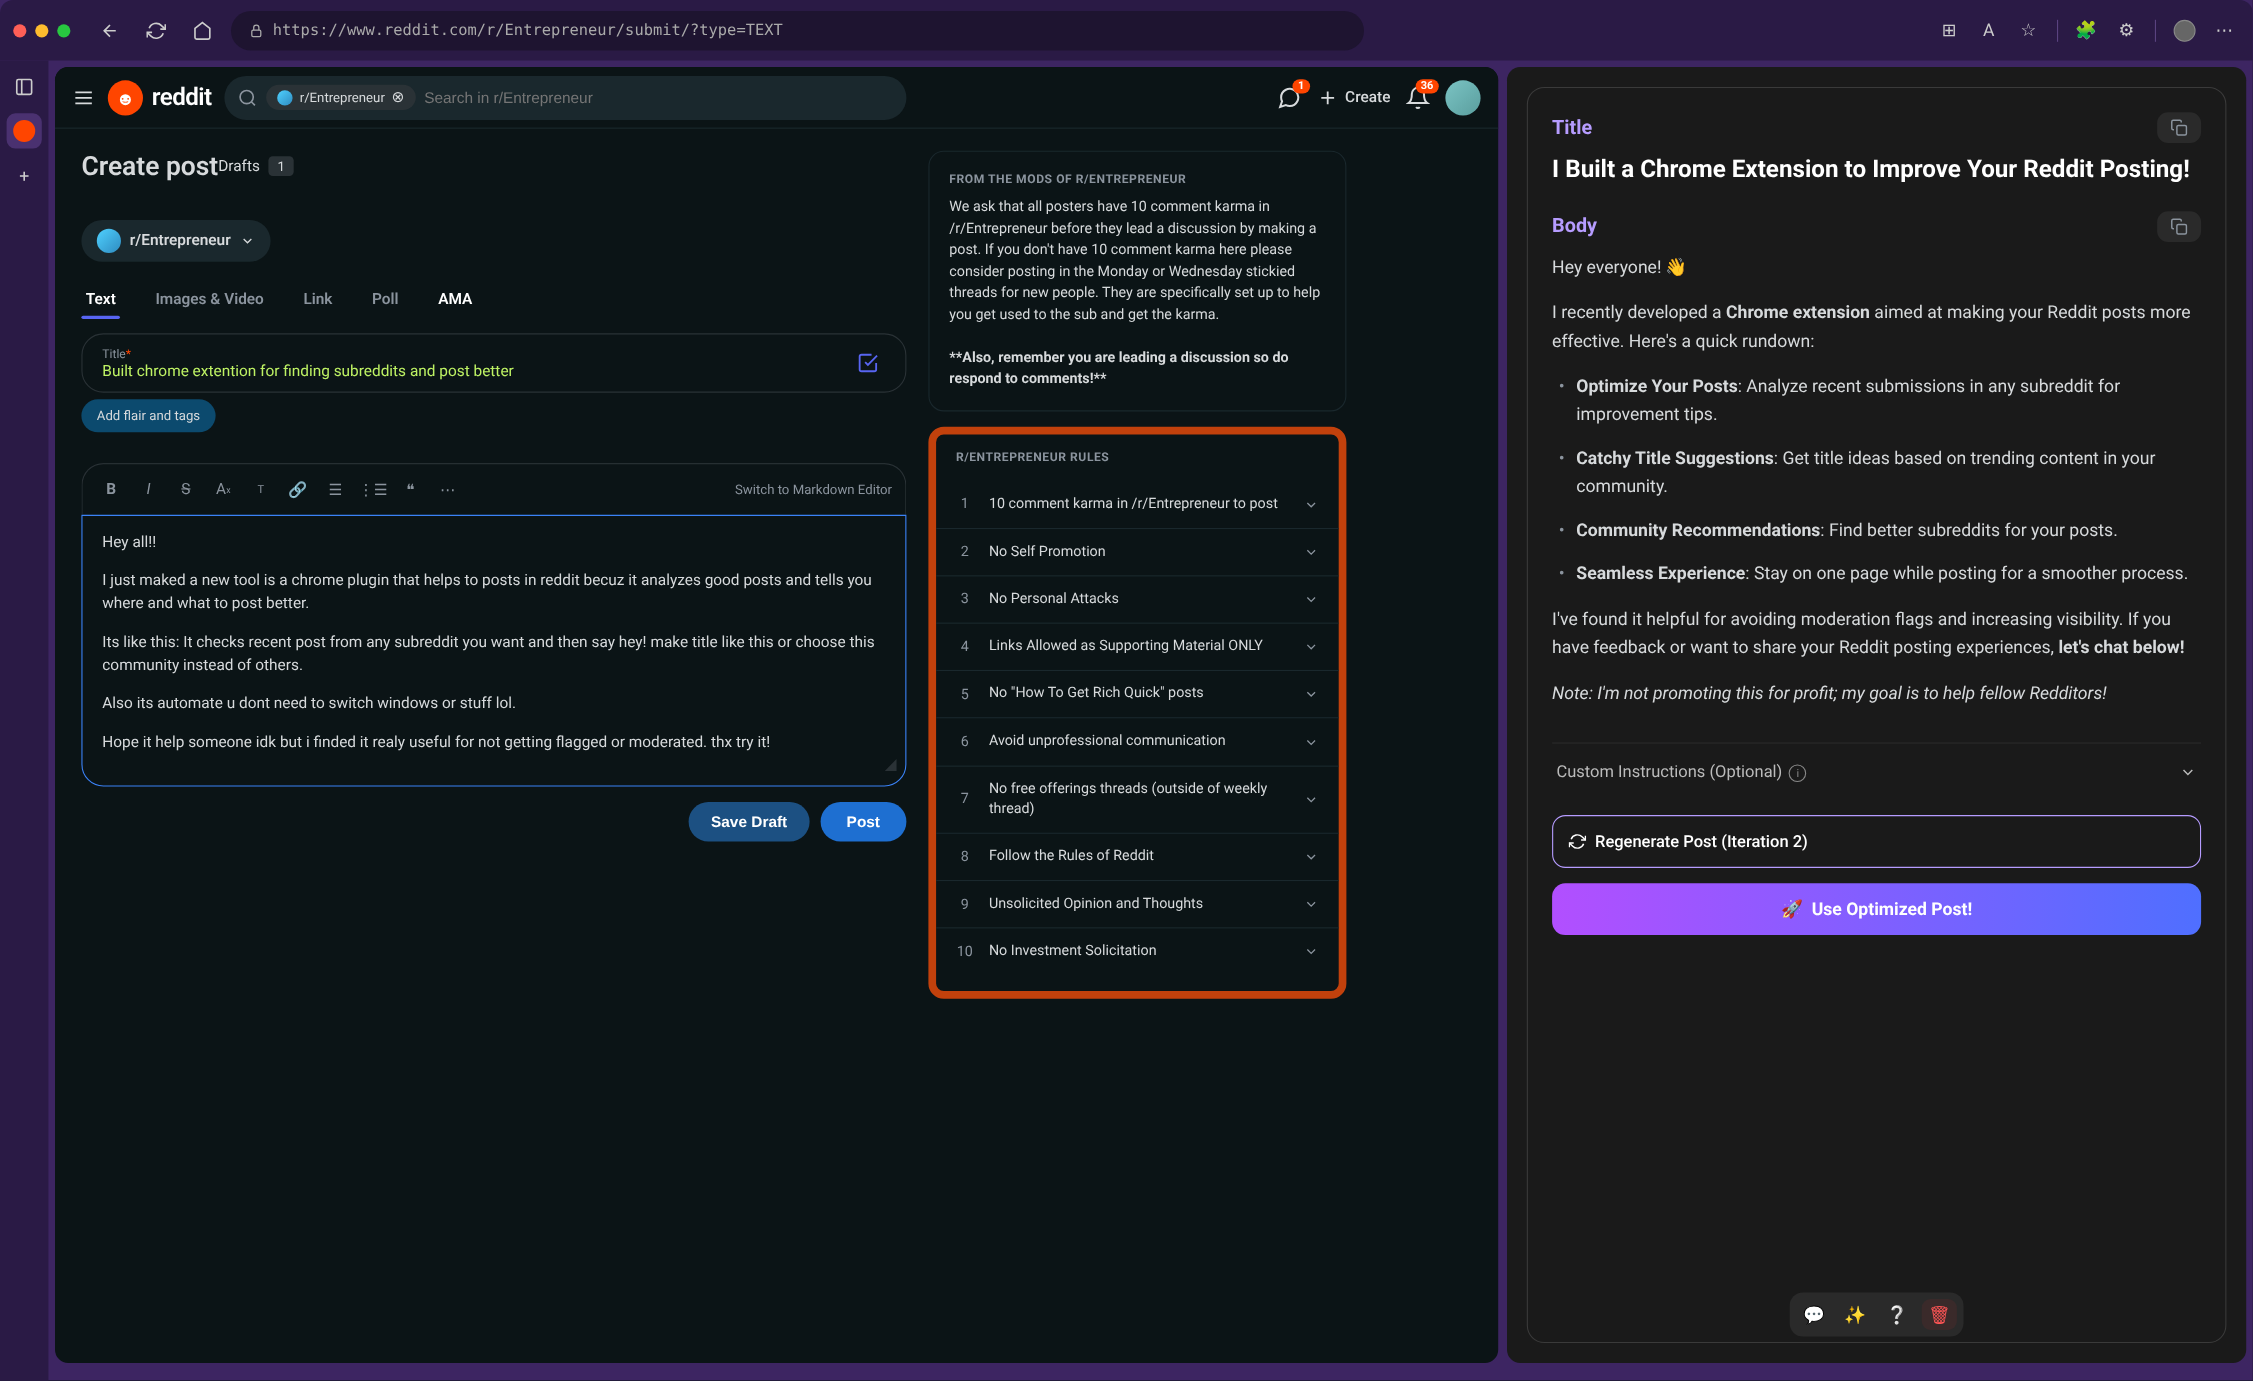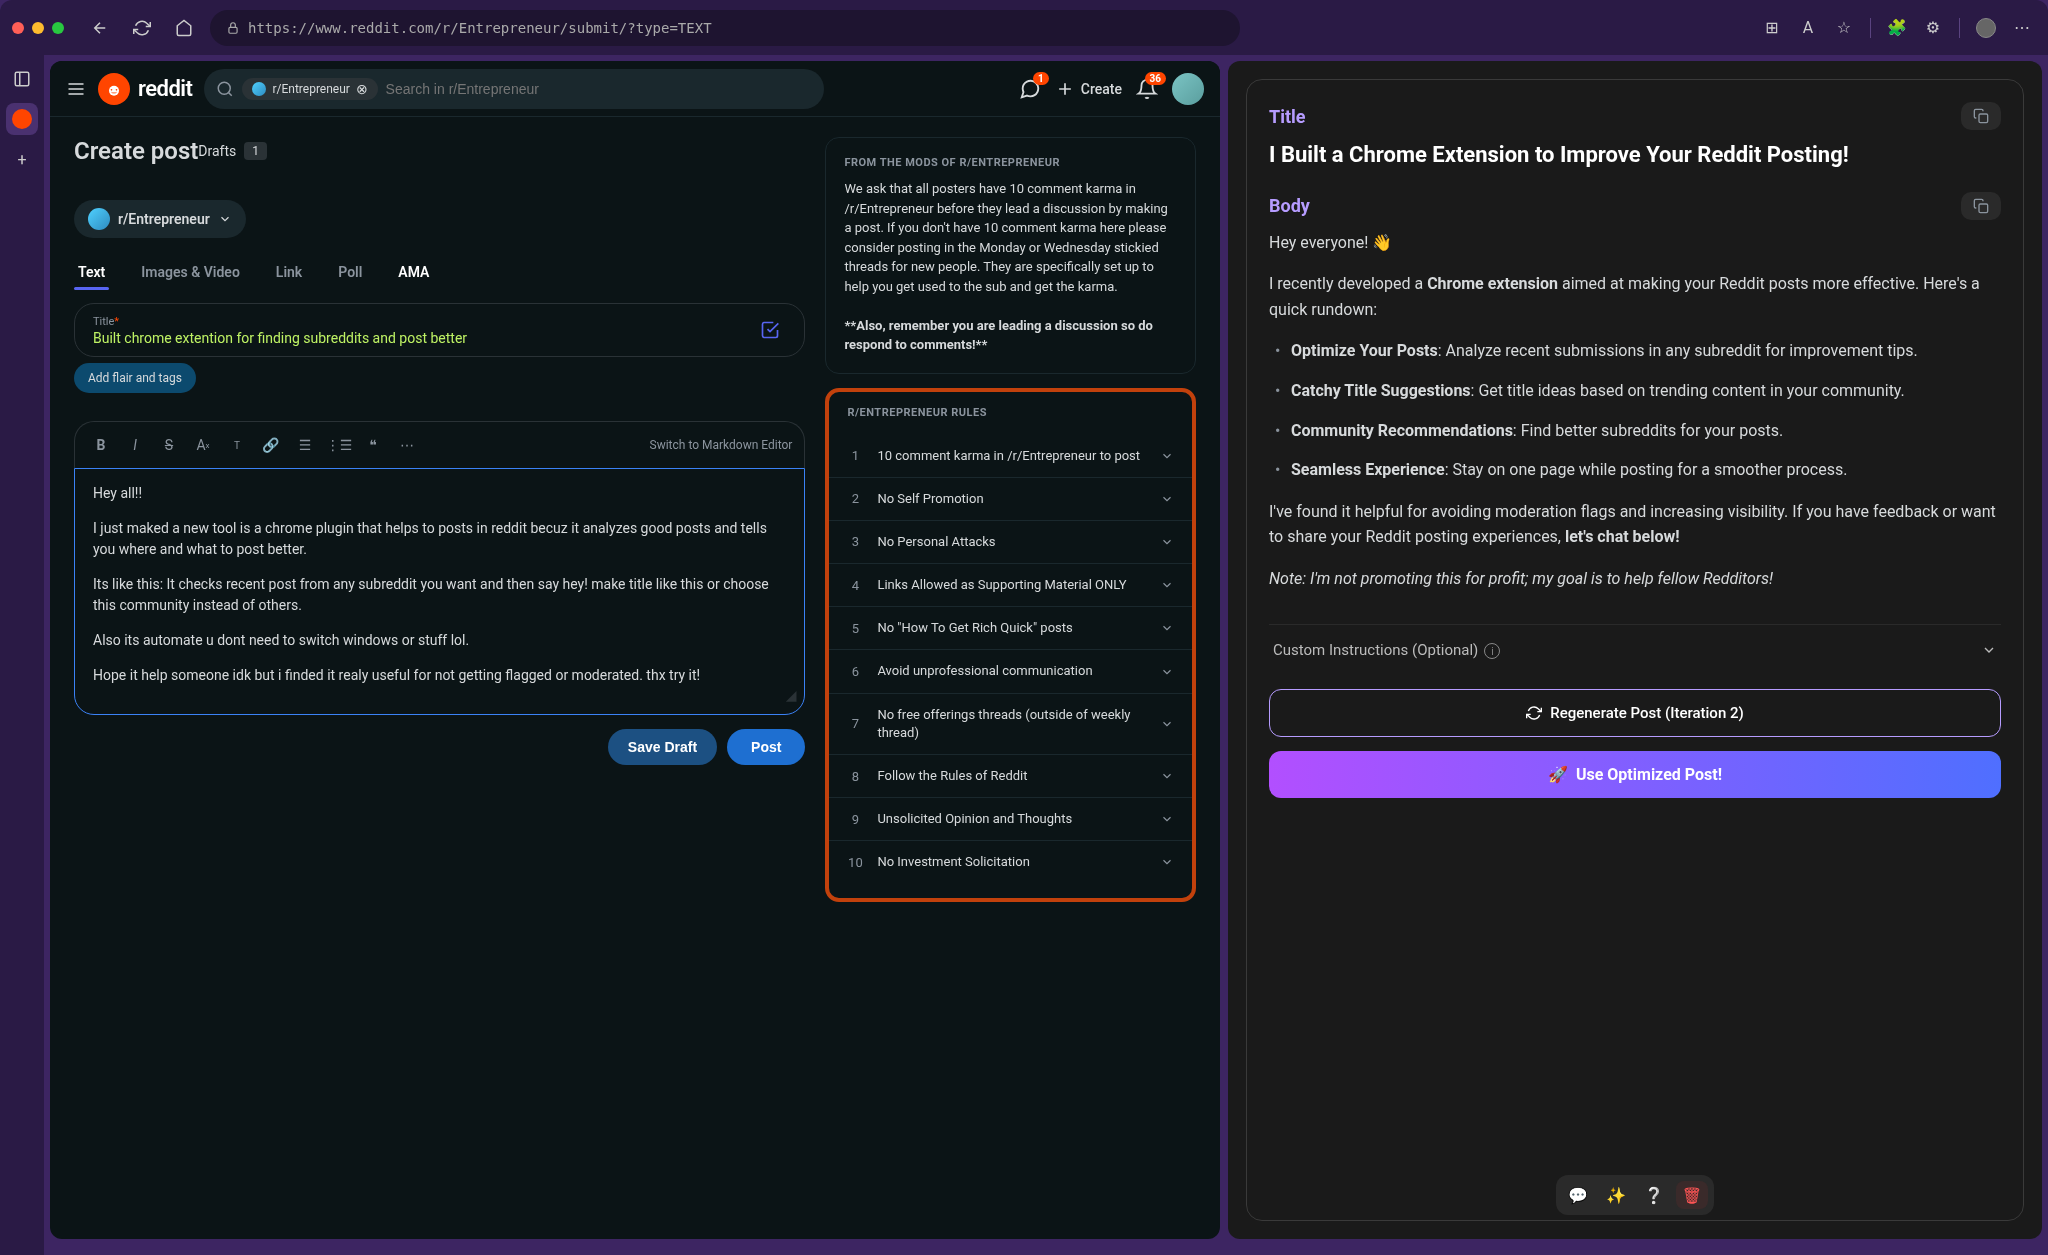--- a/index.html
+++ b/index.html
@@ -18,21 +18,21 @@
 
 
 .left-strip { position: absolute; left: 0; top: 55px; bottom: 0; width: 44px; background: #2a1a45; display: flex; flex-direction: column; align-items: center; padding-top: 8px; gap: 8px; }
 .left-strip .icon-box { width: 32px; height: 32px; border-radius: 8px; display: flex; align-items: center; justify-content: center; color: #ccc; }
 .left-strip .active { background: #4a3170; }
 
 
 .content-area { position: absolute; left: 44px; right: 0; top: 55px; bottom: 10px; display: flex; gap: 8px; padding: 6px; }
 
 
-.reddit-panel { width: 1170px; background: #0b1416; border-radius: 12px; overflow: hidden; display: flex; flex-direction: column; }
+.reddit-panel { width: 1312px; background: #0b1416; border-radius: 12px; overflow: hidden; display: flex; flex-direction: column; }
 .reddit-header { height: 56px; background: #0b1416; display: flex; align-items: center; padding: 0 16px; gap: 12px; border-bottom: 1px solid #1a282d; }
 .menu-btn { color: #d7dadc; }
 .reddit-logo { display: flex; align-items: center; gap: 8px; }
 .logo-circle { width: 32px; height: 32px; background: #ff4500; border-radius: 50%; display: flex; align-items: center; justify-content: center; color: white; font-size: 20px; }
 .logo-text { color: white; font-size: 22px; font-weight: 600; letter-spacing: -0.5px; }
 .search-bar { flex: 1; max-width: 620px; background: #1a282d; border-radius: 20px; height: 40px; display: flex; align-items: center; padding: 0 12px; gap: 8px; color: #8b949e; }
 .search-chip { background: #2a3236; border-radius: 12px; padding: 3px 10px; display: flex; align-items: center; gap: 6px; font-size: 12px; color: #d7dadc; }
 .search-chip .x { font-size: 14px; }
 .search-input { background: transparent; border: none; outline: none; color: #d7dadc; font-size: 14px; flex: 1; }
 .header-right { display: flex; align-items: center; gap: 14px; margin-left: auto; }
@@ -79,21 +79,21 @@
 .action-row { display: flex; justify-content: flex-end; gap: 10px; margin-top: 14px; }
 .btn-draft { background: #1c5082; color: white; border-radius: 20px; padding: 10px 20px; font-size: 14px; font-weight: 600; border: none; }
 .btn-post { background: #1e6fd1; color: white; border-radius: 20px; padding: 10px 24px; font-size: 14px; font-weight: 600; border: none; }
 
 
 .sidebar-col { width: 380px; display: flex; flex-direction: column; gap: 14px; }
 .rules-card { background: #0b1416; border: 1px solid #1a282d; border-radius: 14px; padding: 18px; }
 .rules-heading { font-size: 11px; font-weight: 700; color: #8b949e; letter-spacing: 0.5px; margin-bottom: 10px; }
 .rules-text { font-size: 13px; color: #d7dadc; line-height: 1.5; }
 .rules-text .bold { font-weight: 700; }
-.rules-list { background: #0b1416; border: 4px solid #c2410c; border-radius: 14px; padding: 14px 0; }
+.rules-list { background: #0b1416; border: 7px solid #c2410c; border-radius: 14px; padding: 14px 0; }
 .rule-item { display: flex; align-items: center; padding: 12px 18px; gap: 14px; border-bottom: 1px solid #1a282d; }
 .rule-item:last-child { border-bottom: none; }
 .rule-num { color: #8b949e; font-size: 13px; width: 16px; text-align: center; }
 .rule-text { flex: 1; color: #d7dadc; font-size: 13px; line-height: 1.4; }
 .rule-chevron { color: #8b949e; }
 
 
 .spellreach-panel { flex: 1; background: #1a1a1a; border-radius: 12px; display: flex; flex-direction: column; overflow: hidden; }
 .sr-header { background: #2a2a2a; padding: 14px 18px; display: flex; justify-content: space-between; align-items: center; }
 .sr-title { color: #d7dadc; font-size: 15px; font-weight: 500; }
@@ -108,21 +108,21 @@
 .sr-generated-body p { margin-bottom: 16px; }
 .sr-generated-body ul { list-style: none; margin-bottom: 16px; }
 .sr-generated-body li { position: relative; padding-left: 22px; margin-bottom: 14px; }
 .sr-generated-body li::before { content: "•"; position: absolute; left: 6px; color: #8b949e; }
 .sr-generated-body strong { font-weight: 700; }
 .sr-generated-body em { font-style: italic; }
 
 .custom-inst { display: flex; justify-content: space-between; align-items: center; padding: 16px 4px; color: #bbb; font-size: 15px; border-top: 1px solid #2a2a2a; margin-top: 16px; }
 .info-icon { width: 16px; height: 16px; border: 1px solid #888; border-radius: 50%; display: inline-flex; align-items: center; justify-content: center; font-size: 10px; margin-left: 6px; color: #888; }
 
-.regenerate-btn { border: 1px solid #b69cff; border-radius: 12px; padding: 14px; text-align: center; color: white; font-size: 15px; font-weight: 500; display: flex; align-items: center; justify-content: center; gap: 8px; margin-top: 14px; }
+.regenerate-btn { border: 1px solid #b69cff; border-radius: 12px; padding: 14px; text-align: center; color: white; font-size: 15px; font-weight: 500; display: flex; align-items: center; gap: 8px; margin-top: 14px; }
 .use-btn { background: linear-gradient(90deg, #b24fff, #4f6fff); border-radius: 12px; padding: 14px; text-align: center; color: white; font-size: 16px; font-weight: 700; display: flex; align-items: center; justify-content: center; gap: 8px; margin-top: 14px; }
 
 .bottom-tools { position: absolute; left: 50%; transform: translateX(-50%); bottom: 24px; background: #2a2a2a; border-radius: 12px; padding: 6px; display: flex; gap: 6px; }
 .bt-btn { width: 32px; height: 28px; display: flex; align-items: center; justify-content: center; border-radius: 8px; color: #ccc; }
 .bt-btn.delete { background: #3a2a2a; color: #ff5555; }
 
 svg { display: block; }
 </style>
 </head>
 <body>

